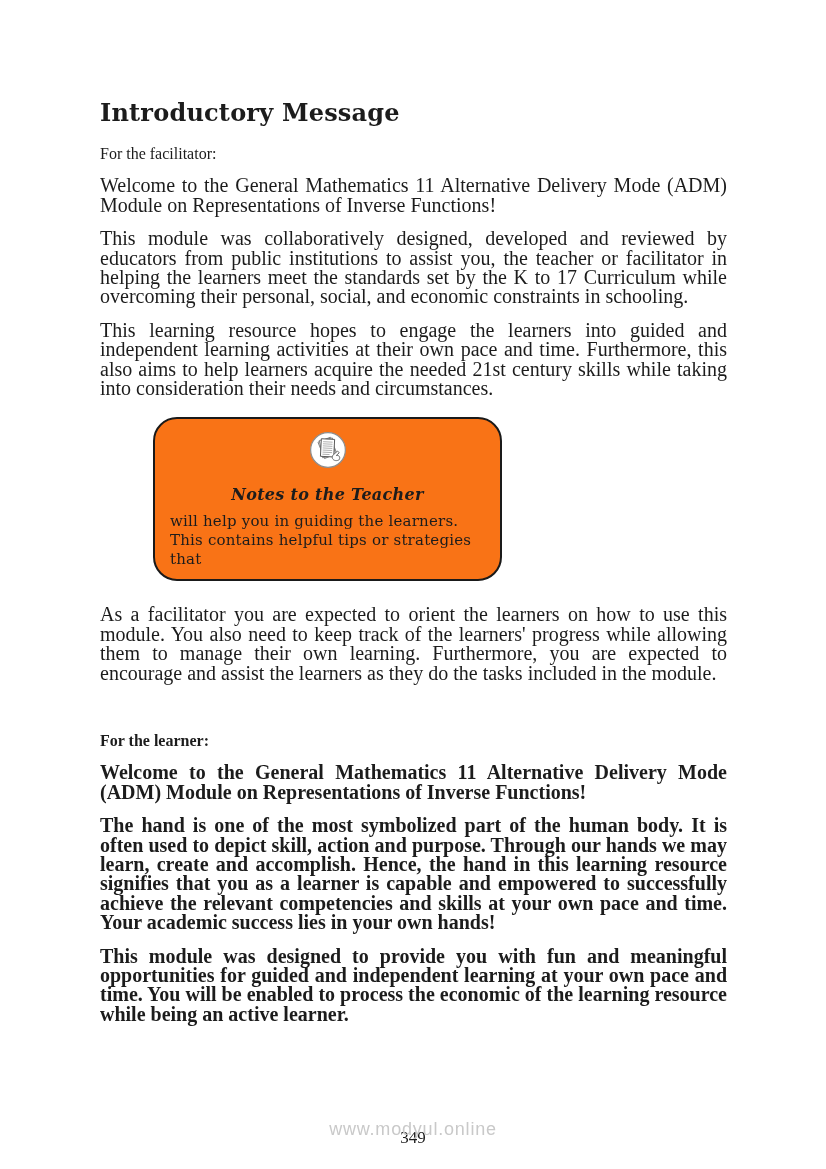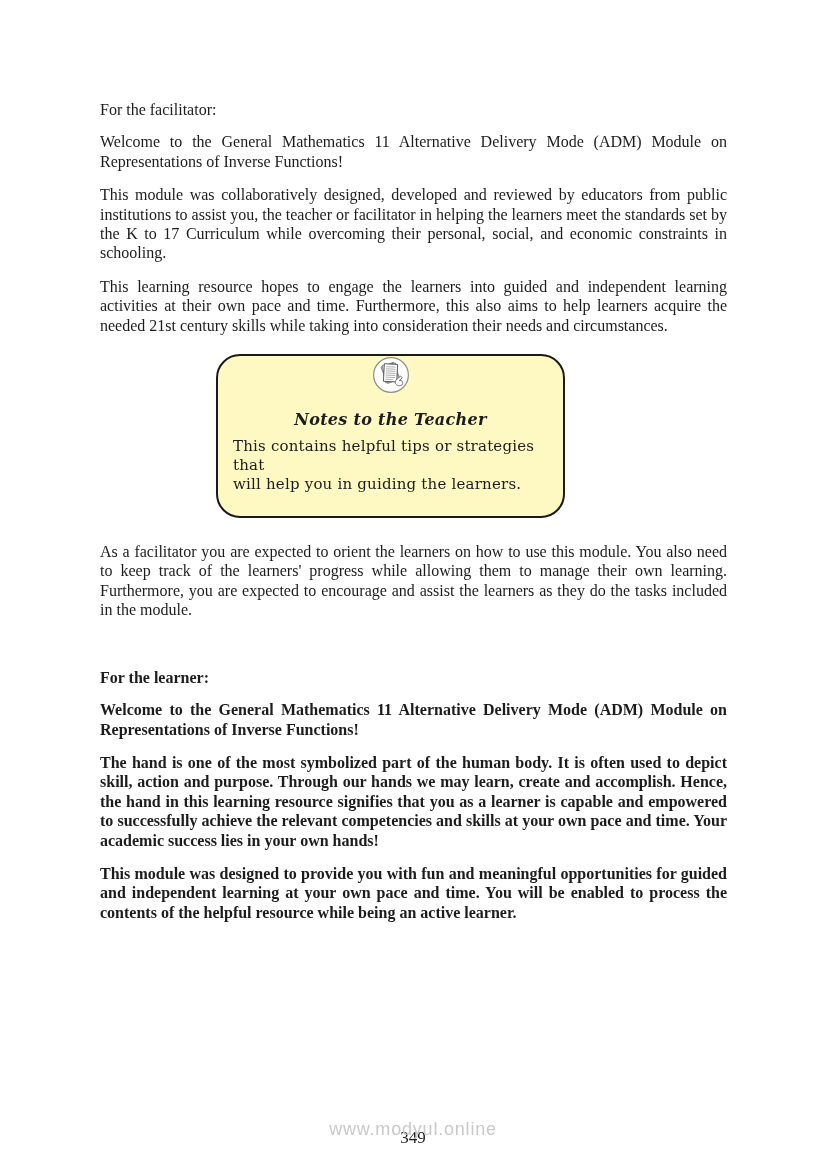--- a/index.html
+++ b/index.html
@@ -26,40 +26,41 @@
   }
   h1.doc-title {
     font-family: "DejaVu Serif", serif;
     font-weight: bold;
     font-size: 24px;
     line-height: 1.12;
     margin: 0 0 17px 0;
     letter-spacing: 0.2px;
   }
   p.para {
-    font-size: 16px;
+    font-size: 20px;
     line-height: 19.4px;
     text-align: justify;
     margin: 0 0 14px 0;
   }
   p.salutation {
     font-size: 16px;
     line-height: 19.4px;
     text-align: left;
     margin: 0 0 13px 0;
   }
   .notes-box {
     box-sizing: border-box;
     width: 349px;
     height: 164px;
-    margin: 19px 0 24px 116px;
+    margin: 19px 0 24px 53px;
     border: 2px solid #1a1a1a;
     border-radius: 24px;
     text-align: center;
-    background: #fef9c3;
+    padding-top: 12px;
+    background: #f97316;
   }
   .notes-icon-wrap {
     height: 38px;
     line-height: 0;
   }
   .notes-title {
     font-family: "DejaVu Serif", serif;
     font-weight: bold;
     font-style: italic;
     font-size: 16px;
@@ -98,20 +99,21 @@
     letter-spacing: 0.8px;
     color: #c9c9c9;
   }
 </style>
 </head>
 <body>
 
 <div class="page">
   <div class="content">
 
+    <h1 class="doc-title">Introductory Message</h1>
 
     <p class="salutation">For the facilitator:</p>
 
     <p class="para">Welcome to the General Mathematics 11 Alternative Delivery Mode (ADM) Module on Representations of Inverse Functions!</p>
     <p class="para">This module was collaboratively designed, developed and reviewed by educators from public institutions to assist you, the teacher or facilitator in helping the learners meet the standards set by the K to 17 Curriculum while overcoming their personal, social, and economic constraints in schooling.</p>
     <p class="para">This learning resource hopes to engage the learners into guided and independent learning activities at their own pace and time. Furthermore, this also aims to help learners acquire the needed 21st century skills while taking into consideration their needs and circumstances.</p>
 
     <div class="notes-box">
       <div class="notes-icon-wrap">
         <svg width="38" height="38" viewBox="0 0 40 40" aria-hidden="true">
@@ -130,31 +132,31 @@
               <line x1="14.5" y1="20.3" x2="24.5" y2="20.3"></line>
               <line x1="14.5" y1="22.5" x2="24.5" y2="22.5"></line>
               <line x1="14.5" y1="24.7" x2="22" y2="24.7"></line>
             </g>
           </g>
           <path d="M31.8,30.2 c-2.6,1.8 -6,1 -7,-1.2 c-0.9,-1.9 0.1,-3.4 1.4,-4.5 l3.9,-3.4 1.7,1.9 -3.1,2.8 c2.8,-0.5 4.6,1.4 3.1,4.4 z" fill="#ffffff" stroke="#666666" stroke-width="1"></path>
         </svg>
       </div>
       <div class="notes-title">Notes to the Teacher</div>
       <div class="notes-body">
+        <div>will help you in guiding the learners.</div>
         <div>This contains helpful tips or strategies that</div>
-        <div>will help you in guiding the learners.</div>
       </div>
     </div>
 
     <p class="para">As a facilitator you are expected to orient the learners on how to use this module. You also need to keep track of the learners' progress while allowing them to manage their own learning. Furthermore, you are expected to encourage and assist the learners as they do the tasks included in the module.</p>
 
     <div class="learner-block">
       <p class="salutation">For the learner:</p>
       <p class="para">Welcome to the General Mathematics 11 Alternative Delivery Mode (ADM) Module on Representations of Inverse Functions!</p>
       <p class="para">The hand is one of the most symbolized part of the human body. It is often used to depict skill, action and purpose. Through our hands we may learn, create and accomplish. Hence, the hand in this learning resource signifies that you as a learner is capable and empowered to successfully achieve the relevant competencies and skills at your own pace and time. Your academic success lies in your own hands!</p>
-      <p class="para">This module was designed to provide you with fun and meaningful opportunities for guided and independent learning at your own pace and time. You will be enabled to process the contents of the helpful resource while being an active learner.</p>
+      <p class="para">This module was designed to provide you with fun and meaningful opportunities for guided and independent learning at your own pace and time. You will be enabled to process the economic of the learning resource while being an active learner.</p>
     </div>
 
   </div>
 
   <div class="footer-pagenum">349</div>
   <div class="footer-watermark">www.modyul.online</div>
 </div>
 
 </body></html>

